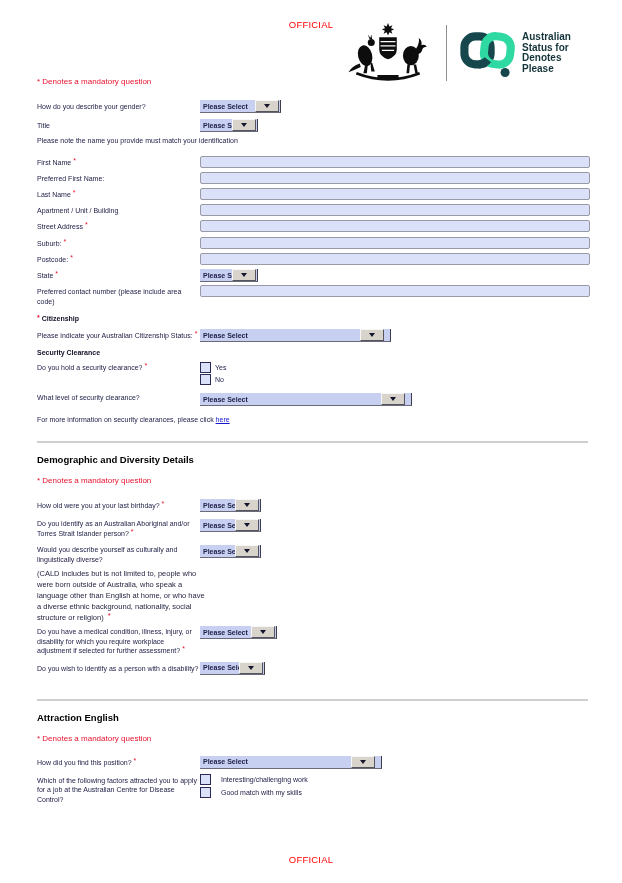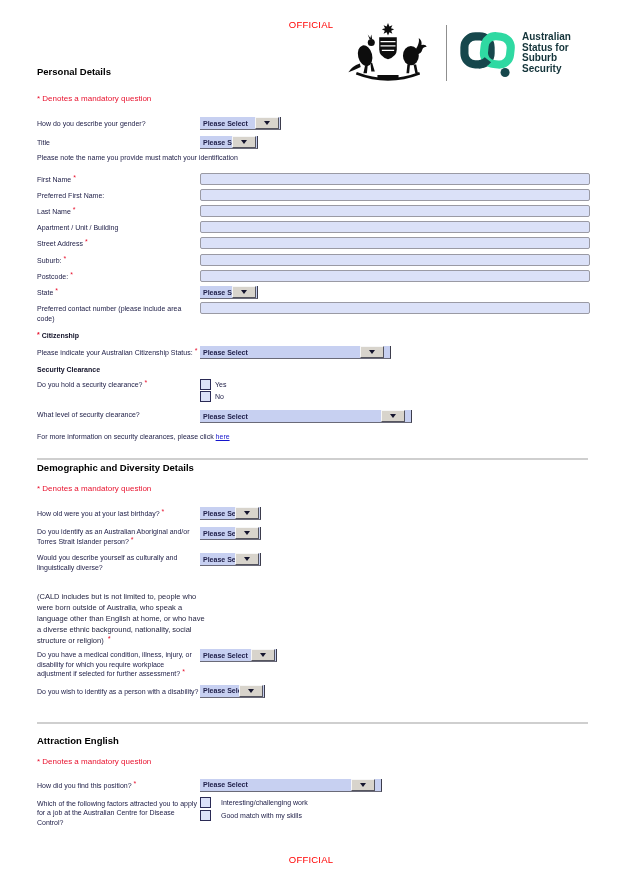--- a/index.html
+++ b/index.html
@@ -82,29 +82,28 @@
     <div class="acdc">
       <svg width="56" height="49" viewBox="0 0 62 54">
         <rect x="6" y="8" width="29" height="31" rx="12" fill="none" stroke="#16474c" stroke-width="9"></rect>
         <rect x="28" y="8" width="29" height="31" rx="12" fill="none" stroke="#2fd9a2" stroke-width="9" transform="rotate(6 42 23)"></rect>
         <path d="M22,39 q6,0 10,-5" fill="none" stroke="#16474c" stroke-width="9"></path>
         <circle cx="51" cy="48" r="5" fill="#16474c"></circle>
       </svg>
       <div class="acdc-text">
         <div>Australian</div>
         <div>Status for</div>
-        <div>Suburb</div>
-        <div>Security</div>
+        <div>Denotes</div>
+        <div>Please</div>
       </div>
     </div>
   </div>
 
   <div class="content">
 
-    <h2 class="section" style="margin-top:6px;">Personal Details</h2>
     <div class="note-red" style="margin-top:17px;">* Denotes a mandatory question</div>
 
     <div class="row" style="margin-top:13px;">
       <div class="lbl">How do you describe your gender?</div>
       <div class="ctl">
         <div class="select w80">
           <span class="sel-text">Please Select</span>
           <span class="sel-btn">
               <span class="tri"></span>
             </span>
@@ -233,21 +232,21 @@
               <span class="tri"></span>
             </span>
         </div>
       </div>
     </div>
 
     <div class="plain-note" style="margin-top:9px;"><span>For more information on security clearances, please click</span> <span class="link">here</span></div>
 
     <div class="divider" style="margin-top:16px;"></div>
 
-    <h2 class="section" style="margin-top:2px;">Demographic and Diversity Details</h2>
+    <h2 class="section" style="margin-top:11px;">Demographic and Diversity Details</h2>
     <div class="note-red" style="margin-top:11px;">* Denotes a mandatory question</div>
 
     <div class="row" style="margin-top:13px;">
       <div class="lbl"><span>How old were you at your last birthday?</span><span class="req">*</span></div>
       <div class="ctl">
         <div class="select w60">
           <span class="sel-text">Please Select</span>
           <span class="sel-btn">
               <span class="tri"></span>
             </span>
@@ -272,21 +271,21 @@
       <div class="ctl" style="padding-top:2px;">
         <div class="select w60">
           <span class="sel-text">Please Select</span>
           <span class="sel-btn">
               <span class="tri"></span>
             </span>
         </div>
       </div>
     </div>
 
-    <div class="cald-note" style="margin-top:19px;"><span>(CALD includes but is not limited to, people who were born outside of Australia, who speak a language other than English at home, or who have a diverse ethnic background, nationality, social structure or religion)</span> <span class="req">*</span></div>
+    <div class="cald-note" style="margin-top:4px;"><span>(CALD includes but is not limited to, people who were born outside of Australia, who speak a language other than English at home, or who have a diverse ethnic background, nationality, social structure or religion)</span> <span class="req">*</span></div>
 
     <div class="row" style="margin-top:2px;">
       <div class="lbl"><span>Do you have a medical condition, illness, injury, or disability for which you require workplace adjustment  if selected for further assessment?</span><span class="req">*</span></div>
       <div class="ctl" style="padding-top:1px;">
         <div class="select w76">
           <span class="sel-text">Please Select</span>
           <span class="sel-btn">
               <span class="tri"></span>
             </span>
         </div>

